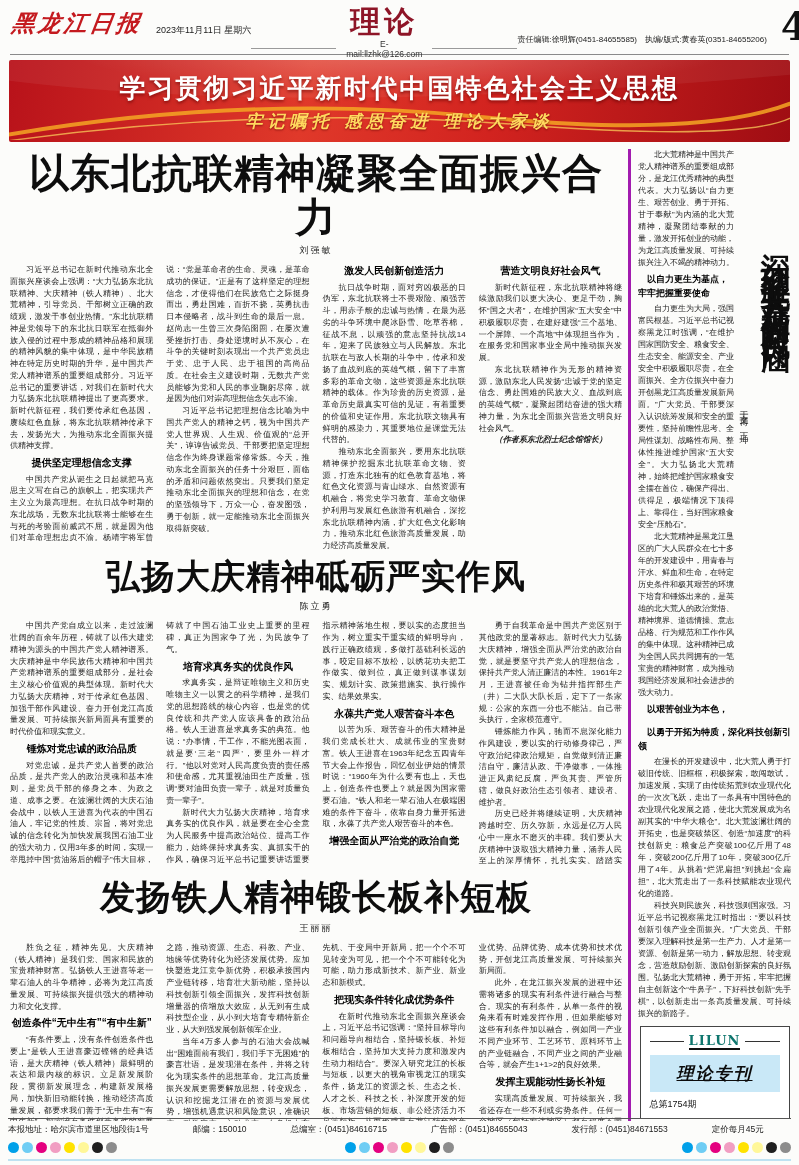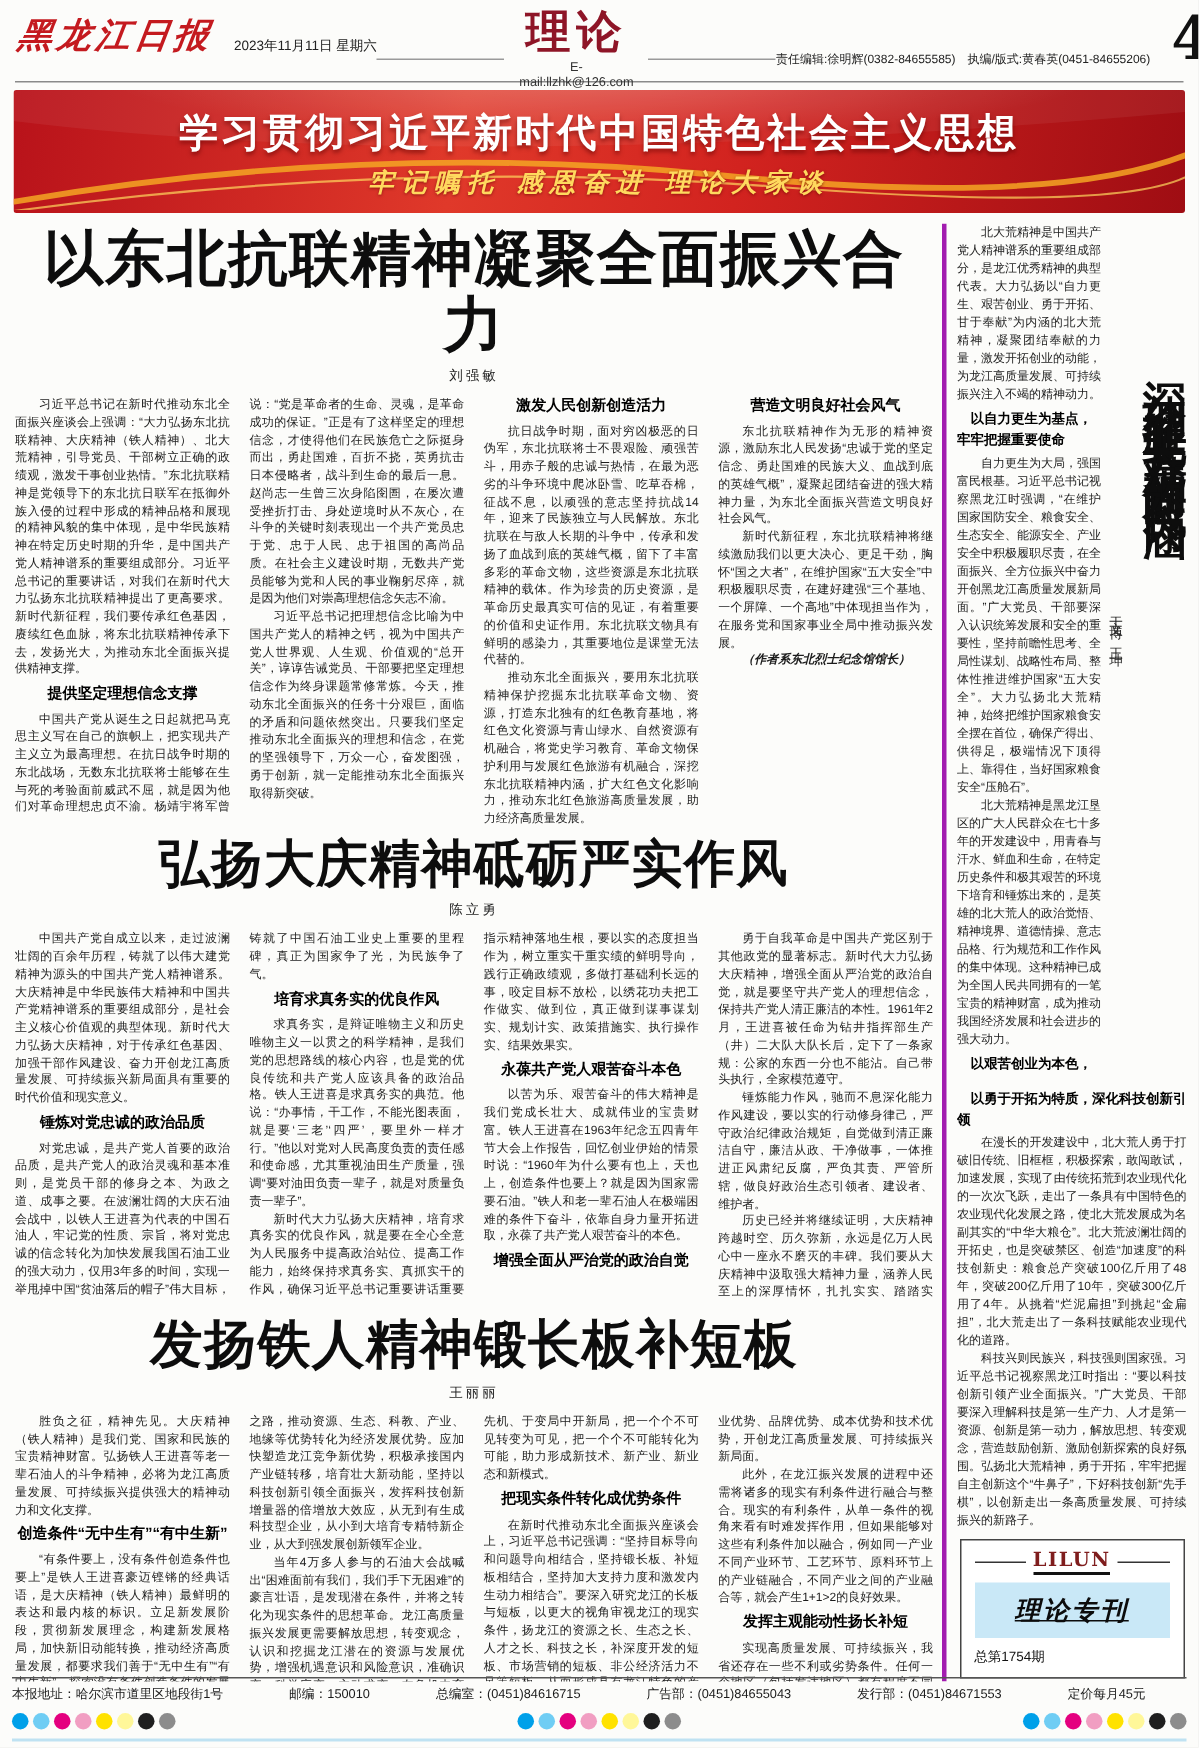--- a/index.html
+++ b/index.html
@@ -8,21 +8,21 @@
   .page { width:799px; height:1165px; background:#fcfcfa; position:relative; overflow:hidden; }
 
   
   .masthead { display:flex; align-items:flex-start; padding:8px 10px 0 12px; height:52px; }
   .logo-block { display:flex; align-items:flex-end; }
   .paper-logo { font-family:"DejaVu Serif","Liberation Serif",serif; font-style:italic; font-weight:bold;
                 color:#c41a1f; font-size:23px; letter-spacing:3px; transform:skewX(-8deg); white-space:nowrap; }
   .masthead-date { font-size:9px; color:#222; margin:15px 0 2px 14px; white-space:nowrap;text-align:center; }
   .section-block { flex:1; text-align:center; margin-top:-2px; }
   .section-title { font-size:30px; font-weight:900; color:#8e1527; letter-spacing:4px; line-height:1.05; }
-  .email-row { display:flex; justify-content:center; gap:7px; margin-top:1px; }
+  .email-row { display:flex; align-items:center; justify-content:center; gap:7px; margin-top:1px; }
   .email-row .rule-line { width:88px; height:1px; background:#9a9a9a; }
   .email-text { font-size:8.5px; color:#333; }
   .editor-info { font-size:8px; color:#222; margin-top:26px; white-space:nowrap; }
   .page-num { font-family:"DejaVu Serif","Liberation Serif",serif; font-size:40px; font-weight:bold;
               color:#111; line-height:.9; margin-left:14px; }
   .masthead-rule { margin:2px 10px 0; border-top:1px solid #8a8a8a; }
 
   
   .banner { position:relative; margin:5px 9px 7px; height:82px; overflow:hidden; border-radius:2px;
             background:
@@ -66,21 +66,21 @@
                        letter-spacing:7px; line-height:1.08; position:absolute; right:0; top:82px; height:486px; }
   .sb-byline { writing-mode:vertical-rl; font-size:9px; color:#222; position:absolute; right:41px; top:255px;
                letter-spacing:3px; }
   .sb-bottom { flex:1; margin-top:5px; font-size:8px; line-height:1.5; text-align:justify;
                color:#1c1c1c; overflow:hidden; }
 
   .special-box { margin:7px auto 2px; border:1px solid #444; width:150px; padding:6px 9px 7px; background:#fff; }
   .box-logo-row { display:flex; align-items:center; gap:5px; }
   .box-logo-row .bl-line { flex:1; height:1px; background:#333; }
   .box-logo { font-family:"DejaVu Serif","Liberation Serif",serif; font-weight:bold; font-size:13px;
-              letter-spacing:1px; border-bottom:2px solid #111; color:#7f1d1d; }
+              letter-spacing:1px; border-bottom:2px solid #111; color:#0f766e; }
   .box-band { margin-top:5px; background:#c9e8f7; text-align:center; font-size:17px; font-weight:bold;
               font-style:italic; letter-spacing:2px; padding:7px 0; color:#0c0c0c;
               font-family:"DejaVu Serif","Liberation Serif",serif;text-decoration:underline; }
   .box-issue { text-align:left; font-size:9px; margin-top:6px; color:#111; }
 
   
   .footer { position:absolute; left:8px; right:8px; bottom:4px; border-top:1px solid #555; padding-top:5px; }
   .footer-row { display:flex; justify-content:space-between; font-size:8.5px; color:#1a1a1a; white-space:nowrap;gap:44px; }
   .dots-row { display:flex; justify-content:space-between; margin-top:6px; padding-bottom:2px;
               border-bottom:2px solid #bfe2f2; }
@@ -98,21 +98,21 @@
       <div class="masthead-date">2023年11月11日 星期六</div>
     </div>
     <div class="section-block">
       <div class="section-title">理论</div>
       <div class="email-row">
         <span class="rule-line"></span>
         <span class="email-text">E-mail:llzhk@126.com</span>
         <span class="rule-line"></span>
       </div>
     </div>
-    <div class="editor-info">责任编辑:徐明辉(0382-84655585)　执编/版式:黄春英(0451-84655206)</div>
+    <div class="editor-info">责任编辑:徐明辉(0451-84655585)　执编/版式:黄春英(0351-84655206)</div>
     <div class="page-num">4</div>
   </header>
   <div class="masthead-rule"></div>
 
   <div class="banner">
     <svg viewBox="0 0 799 82" preserveAspectRatio="none">
       <path d="M-10,78 Q240,34 480,58 T810,40" fill="none" stroke="#f5a623" stroke-width="4" opacity="0.85"></path>
       <path d="M-10,84 Q260,46 520,66 T810,52" fill="none" stroke="#ffd95e" stroke-width="1.5" opacity="0.7"></path>
       <path d="M-10,20 Q300,60 810,14 L810,-5 L-10,-5 Z" fill="#ffffff" opacity="0.06"></path>
     </svg>
@@ -128,22 +128,22 @@
         <div class="byline">刘强敏</div>
         <div class="body-cols cols-a">
             <p class="para">习近平总书记在新时代推动东北全面振兴座谈会上强调：“大力弘扬东北抗联精神、大庆精神（铁人精神）、北大荒精神，引导党员、干部树立正确的政绩观，激发干事创业热情。”东北抗联精神是党领导下的东北抗日联军在抵御外族入侵的过程中形成的精神品格和展现的精神风貌的集中体现，是中华民族精神在特定历史时期的升华，是中国共产党人精神谱系的重要组成部分。习近平总书记的重要讲话，对我们在新时代大力弘扬东北抗联精神提出了更高要求。新时代新征程，我们要传承红色基因，赓续红色血脉，将东北抗联精神传承下去，发扬光大，为推动东北全面振兴提供精神支撑。</p>
             <h3 class="subhead">提供坚定理想信念支撑</h3>
             <p class="para">中国共产党从诞生之日起就把马克思主义写在自己的旗帜上，把实现共产主义立为最高理想。在抗日战争时期的东北战场，无数东北抗联将士能够在生与死的考验面前威武不屈，就是因为他们对革命理想忠贞不渝。杨靖宇将军曾说：“党是革命者的生命、灵魂，是革命成功的保证。”正是有了这样坚定的理想信念，才使得他们在民族危亡之际挺身而出，勇赴国难，百折不挠，英勇抗击日本侵略者，战斗到生命的最后一息。赵尚志一生曾三次身陷囹圄，在屡次遭受挫折打击、身处逆境时从不灰心，在斗争的关键时刻表现出一个共产党员忠于党、忠于人民、忠于祖国的高尚品质。在社会主义建设时期，无数共产党员能够为党和人民的事业鞠躬尽瘁，就是因为他们对崇高理想信念矢志不渝。</p>
             <p class="para">习近平总书记把理想信念比喻为中国共产党人的精神之钙，视为中国共产党人世界观、人生观、价值观的“总开关”，谆谆告诫党员、干部要把坚定理想信念作为终身课题常修常炼。今天，推动东北全面振兴的任务十分艰巨，面临的矛盾和问题依然突出。只要我们坚定推动东北全面振兴的理想和信念，在党的坚强领导下，万众一心，奋发图强，勇于创新，就一定能推动东北全面振兴取得新突破。</p>
             <h3 class="subhead">激发人民创新创造活力</h3>
             <p class="para">抗日战争时期，面对穷凶极恶的日伪军，东北抗联将士不畏艰险、顽强苦斗，用赤子般的忠诚与热情，在最为恶劣的斗争环境中爬冰卧雪、吃草吞棉，征战不息，以顽强的意志坚持抗战14年，迎来了民族独立与人民解放。东北抗联在与敌人长期的斗争中，传承和发扬了血战到底的英雄气概，留下了丰富多彩的革命文物，这些资源是东北抗联精神的载体。作为珍贵的历史资源，是革命历史最真实可信的见证，有着重要的价值和史证作用。东北抗联文物具有鲜明的感染力，其重要地位是课堂无法代替的。</p>
             <p class="para">推动东北全面振兴，要用东北抗联精神保护挖掘东北抗联革命文物、资源，打造东北独有的红色教育基地，将红色文化资源与青山绿水、自然资源有机融合，将党史学习教育、革命文物保护利用与发展红色旅游有机融合，深挖东北抗联精神内涵，扩大红色文化影响力，推动东北红色旅游高质量发展，助力经济高质量发展。</p>
             <h3 class="subhead">营造文明良好社会风气</h3>
+            <p class="para">新时代新征程，东北抗联精神将继续激励我们以更大决心、更足干劲，胸怀“国之大者”，在维护国家“五大安全”中积极履职尽责，在建好建强“三个基地、一个屏障、一个高地”中体现担当作为，在服务党和国家事业全局中推动振兴发展。</p>
             <p class="para">东北抗联精神作为无形的精神资源，激励东北人民发扬“忠诚于党的坚定信念、勇赴国难的民族大义、血战到底的英雄气概”，凝聚起团结奋进的强大精神力量，为东北全面振兴营造文明良好社会风气。</p>
-            <p class="para">新时代新征程，东北抗联精神将继续激励我们以更大决心、更足干劲，胸怀“国之大者”，在维护国家“五大安全”中积极履职尽责，在建好建强“三个基地、一个屏障、一个高地”中体现担当作为，在服务党和国家事业全局中推动振兴发展。</p>
             <p class="para author-note">（作者系东北烈士纪念馆馆长）</p>
           </div>
       </section>
 
       <section class="article">
         <h1 class="headline h-b">弘扬大庆精神砥砺严实作风</h1>
         <div class="byline">陈立勇</div>
         <div class="body-cols cols-b">
             <p class="para">中国共产党自成立以来，走过波澜壮阔的百余年历程，铸就了以伟大建党精神为源头的中国共产党人精神谱系。大庆精神是中华民族伟大精神和中国共产党精神谱系的重要组成部分，是社会主义核心价值观的典型体现。新时代大力弘扬大庆精神，对于传承红色基因、加强干部作风建设、奋力开创龙江高质量发展、可持续振兴新局面具有重要的时代价值和现实意义。</p>
             <h3 class="subhead">锤炼对党忠诚的政治品质</h3>

